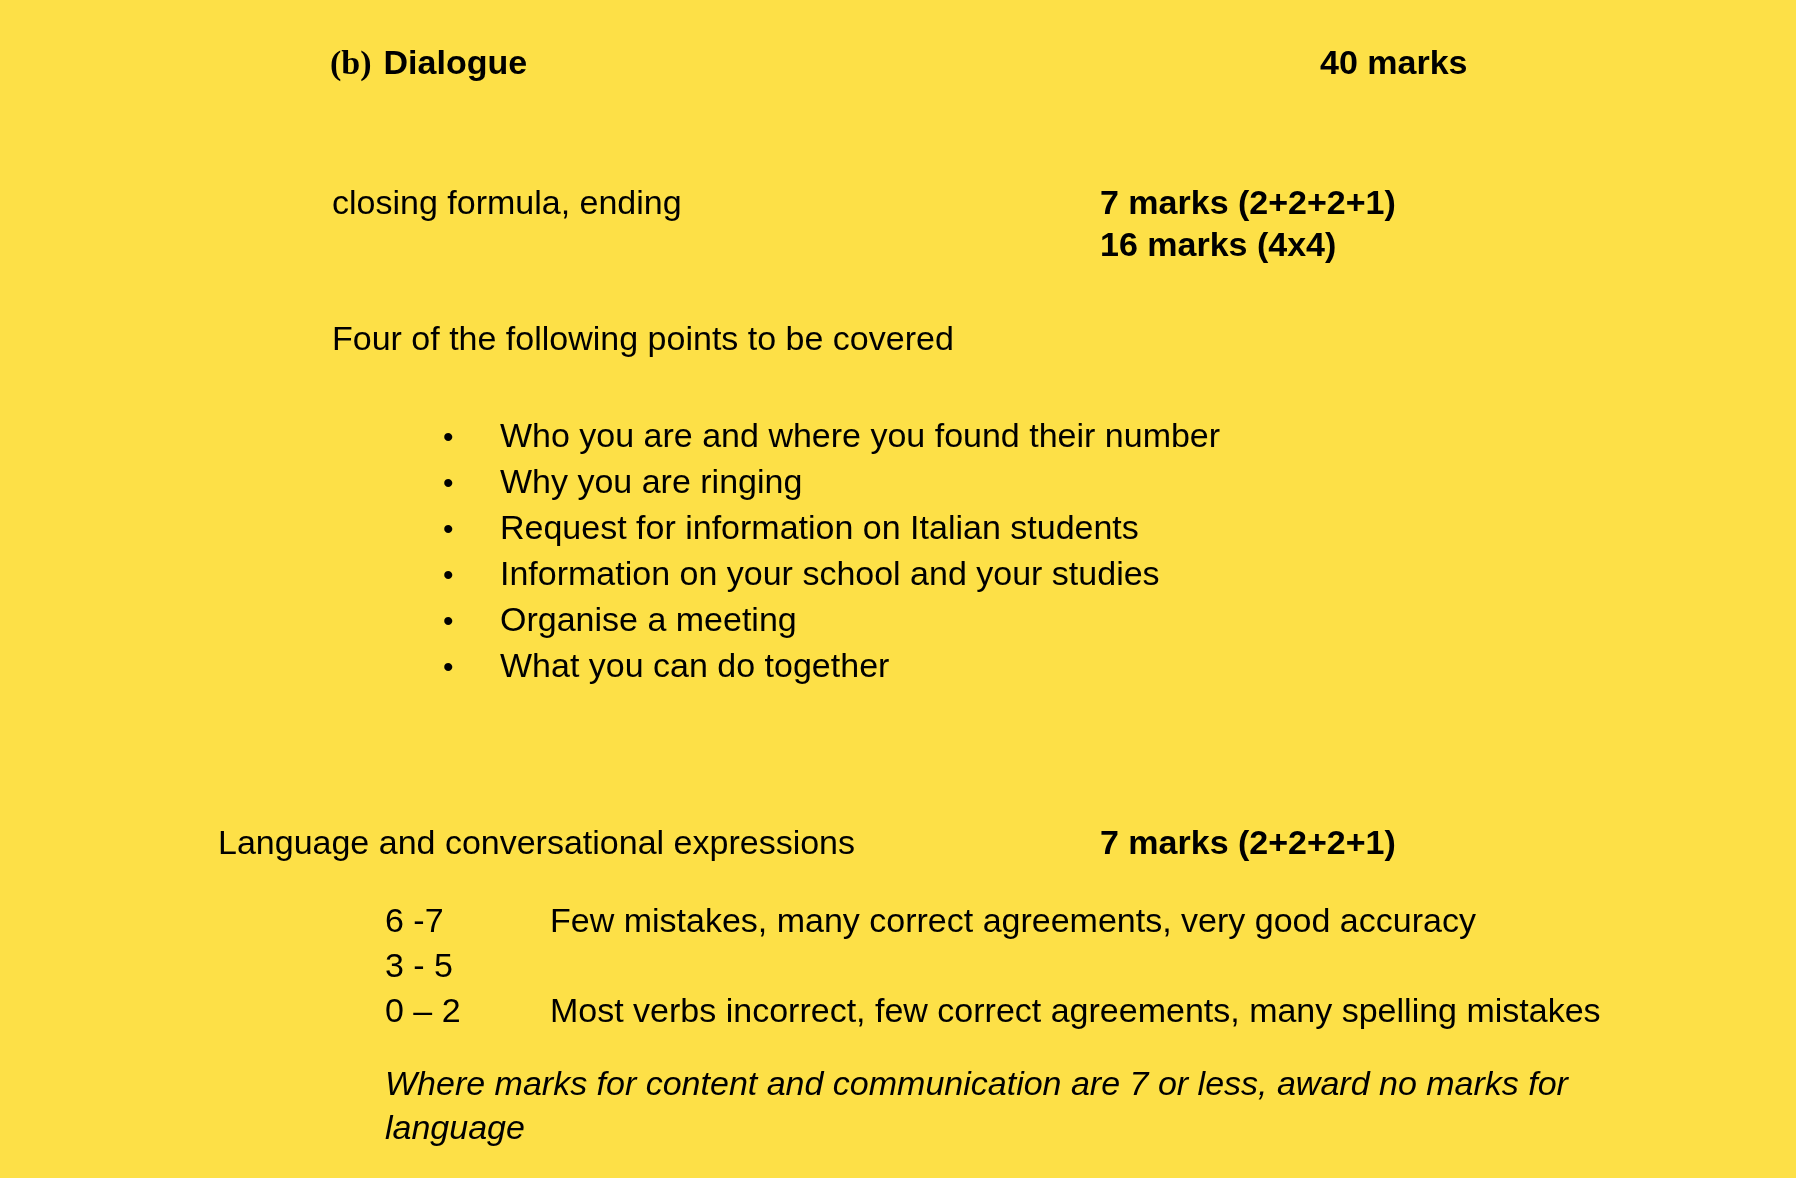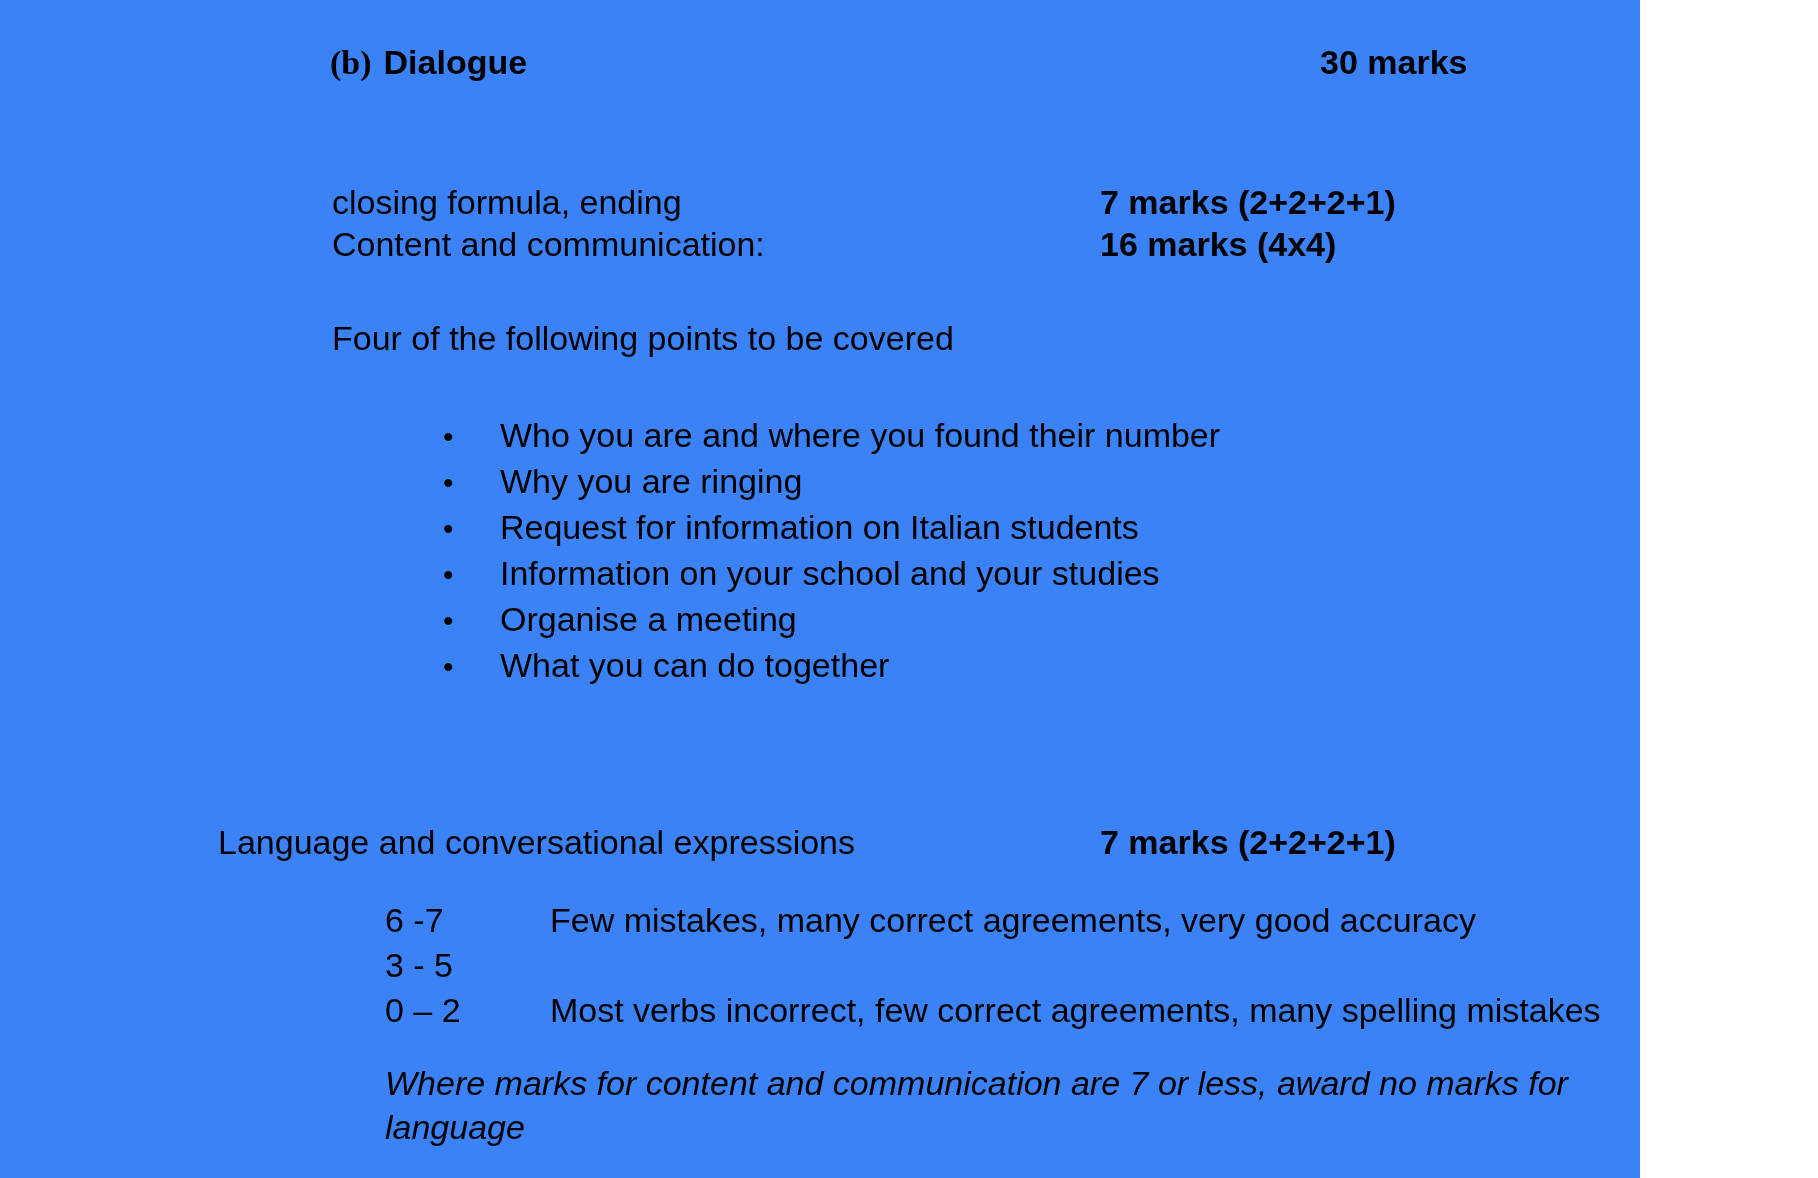--- a/index.html
+++ b/index.html
@@ -2,23 +2,23 @@
 <html><head>
 <meta charset="utf-8">
 <style>
   html, body {
     margin: 0;
     padding: 0;
     background: #ffffff;
   }
   .page {
     position: relative;
-    width: 1640px;
+    width: 1796px;
     height: 1178px;
-    background: #3b82f6;
+    background: #fde047;
     color: #000000;
     font-family: "Liberation Sans", sans-serif;
     font-size: 34px;
     line-height: 1.2;
     overflow: hidden;
   }
   .abs { position: absolute; white-space: nowrap; }
   .bold { font-weight: 700; }
   .serif { font-family: "Liberation Serif", serif; }
   .italic { font-style: italic; }
@@ -58,25 +58,24 @@
   .note2 { top: 1107px; left: 385px; }
 </style>
 </head>
 <body>
 
 <div class="page">
 
   <div class="abs heading bold">
     <span class="serif prefix">(b)</span><span>Dialogue</span>
   </div>
-  <div class="abs total-marks bold">30 marks</div>
+  <div class="abs total-marks bold">40 marks</div>
 
   <div class="abs fmt-line2">closing formula, ending</div>
   <div class="abs fmt-marks bold">7 marks (2+2+2+1)</div>
-  <div class="abs content-lbl">Content and communication:</div>
   <div class="abs content-marks bold">16 marks (4x4)</div>
 
   <div class="abs points-intro">Four of the following points to be covered</div>
 
   <div class="bullet-row b0">
     <span class="dot">•</span><span>Who you are and where you found their number</span>
   </div>
   <div class="bullet-row b2">
     <span class="dot">•</span><span>Request for information on Italian students</span>
   </div>

